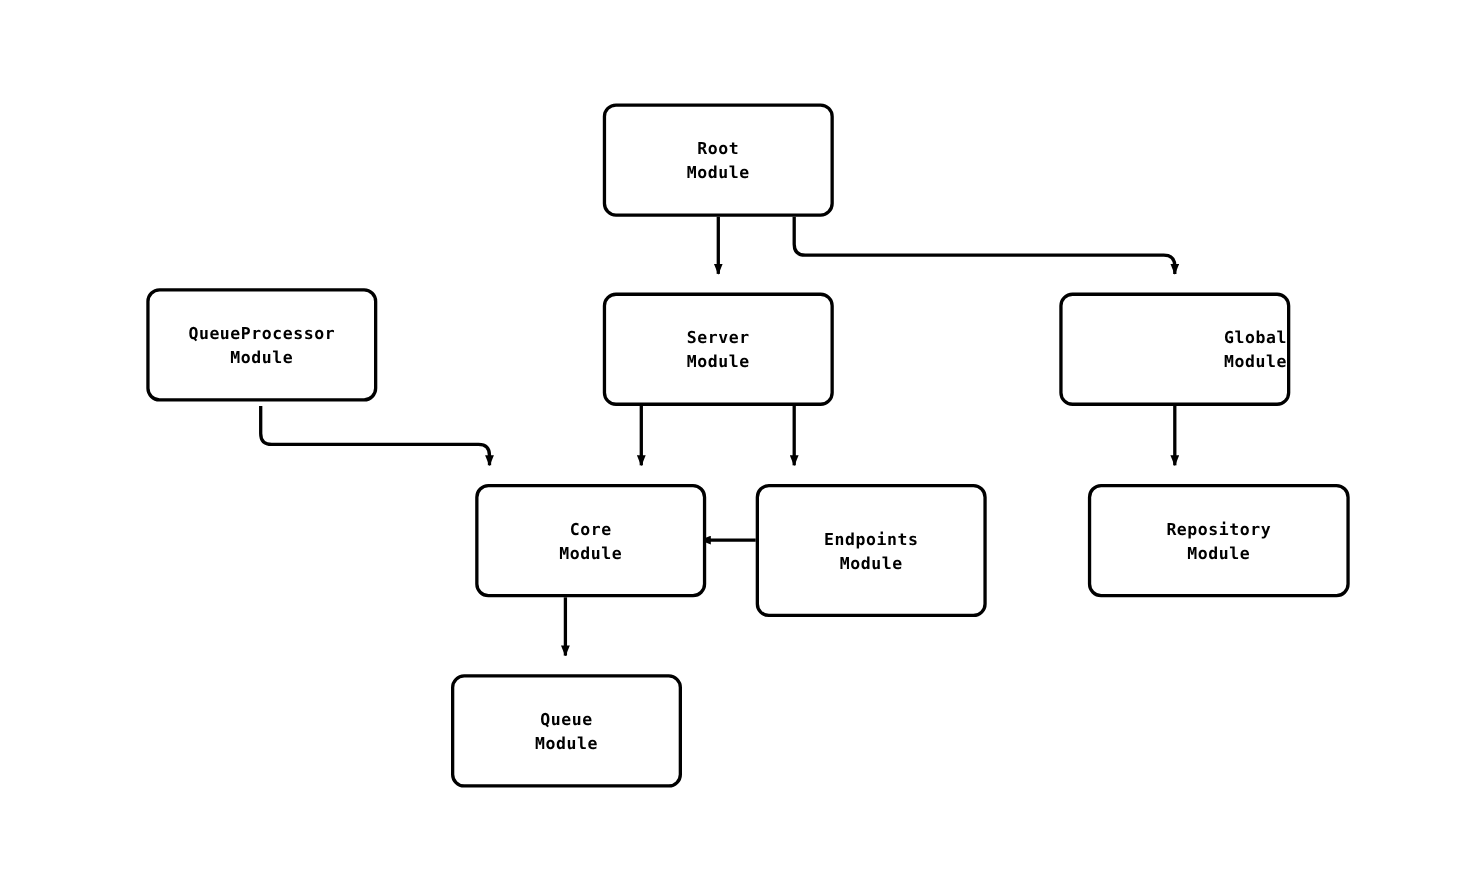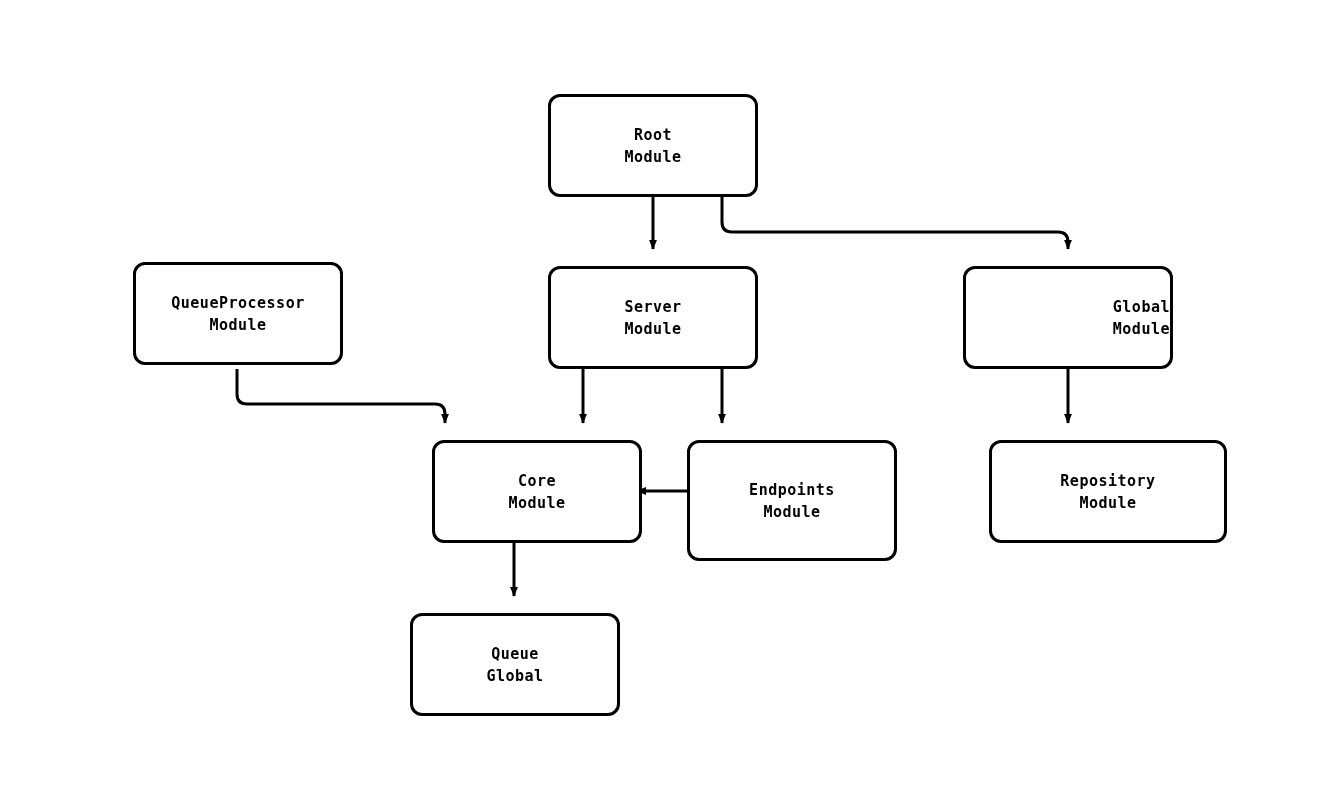--- a/index.html
+++ b/index.html
@@ -107,16 +107,16 @@
 Module</span>
   </div>
 
   <div class="node" style="left:963px; top:440px; width:238px; height:103px;margin-left:26px;">
     <span class="node-label">Repository
 Module</span>
   </div>
 
   <div class="node" style="left:410px; top:613px; width:210px; height:103px;">
     <span class="node-label">Queue
-Global</span>
+Module</span>
   </div>
 
 </div>
 
 </body></html>

